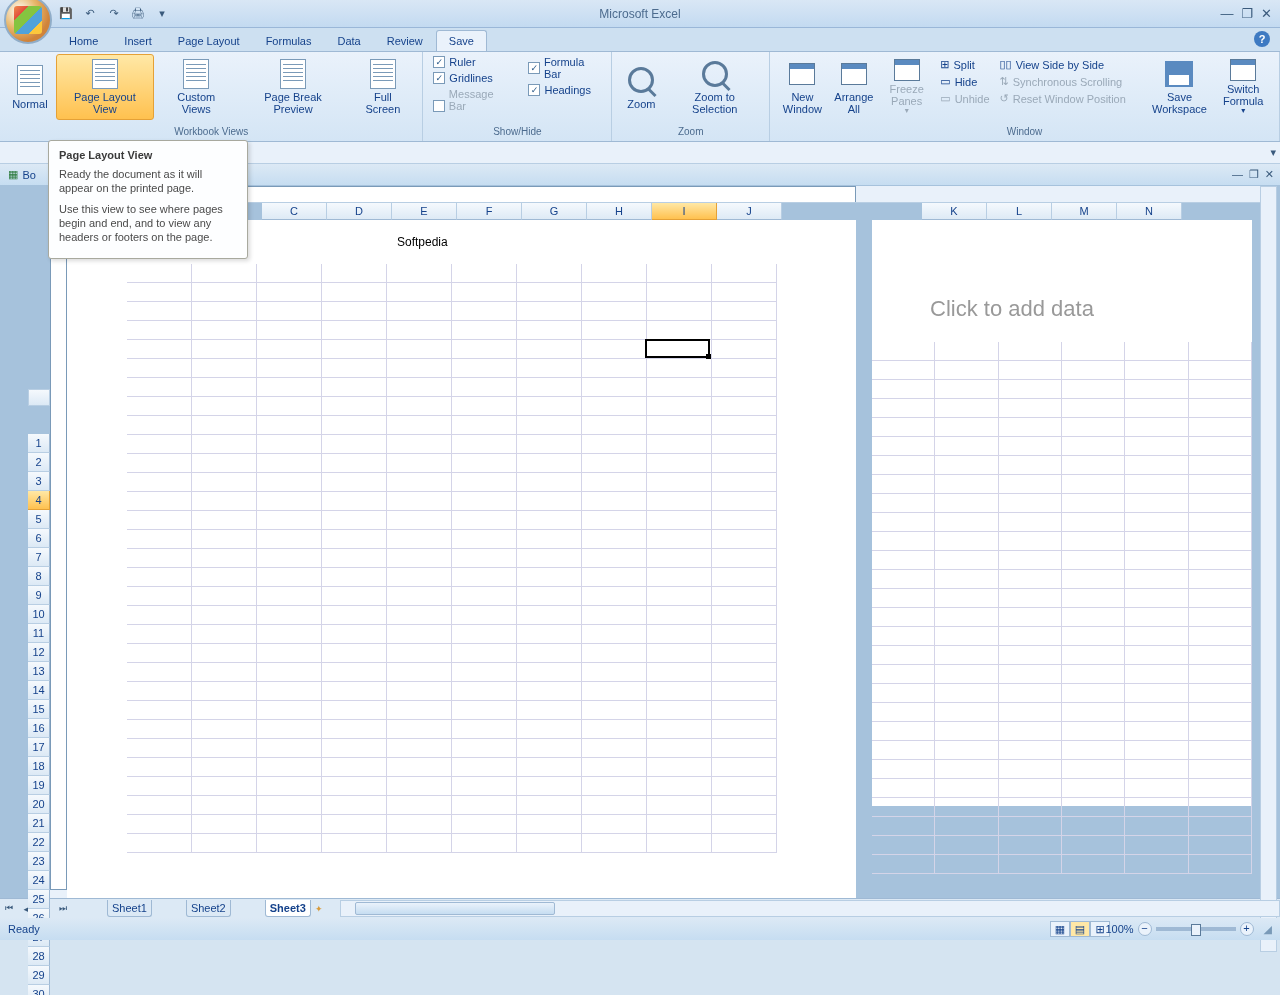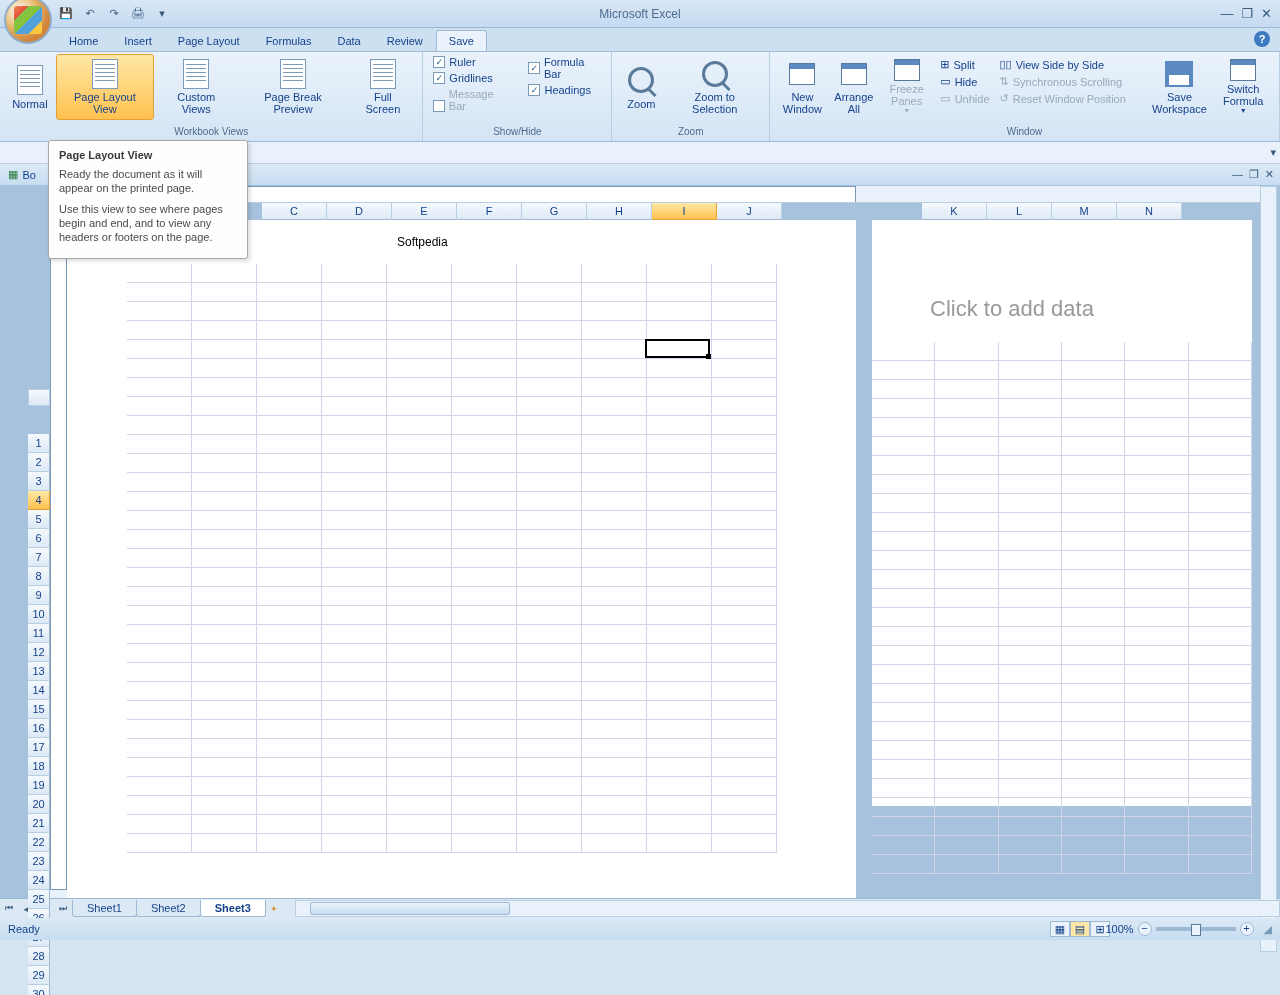--- a/index.html
+++ b/index.html
@@ -59,21 +59,21 @@
 .grid{position:absolute;left:60px;top:44px;width:650px;}
 .cell-row{display:flex;}
 .cell{width:65px;height:19px;border-right:1px solid #d4d4e8;border-bottom:1px solid #d4d4e8;}
 .active-cell{position:absolute;border:2px solid #000;background:#fff;pointer-events:none;}
 .active-cell::after{content:"";position:absolute;right:-3px;bottom:-3px;width:5px;height:5px;background:#000;}
 .page2{position:absolute;left:805px;top:17px;width:380px;height:586px;background:#fff;}
 .page2 .placeholder{color:#999;font-size:22px;padding:76px 0 0 58px;}
 .page2-grid{position:absolute;left:0;top:122px;right:0;}
 .sheet-tabs{height:20px;background:#dce9f5;display:flex;align-items:center;border-top:1px solid #9fb9d4;}
 .nav-btn{width:18px;height:17px;display:flex;align-items:center;justify-content:center;color:#3a5a7c;cursor:pointer;font-size:9px;}
-.sheet-tab{padding:2px 14px;background:#dce9f5;border:1px solid #9fb9d4;border-top:none;color:#15428b;cursor:pointer;border-radius:0 0 3px 3px;margin-right:-1px;}
+.sheet-tab{padding:2px 4px;background:#dce9f5;border:1px solid #9fb9d4;border-top:none;color:#15428b;cursor:pointer;border-radius:0 0 3px 3px;margin-right:-1px;margin-left:35px;}
 .sheet-tab.active{background:#fff;font-weight:bold;}
 .hscroll{flex:1;height:17px;margin-left:12px;background:#e9f1fa;border:1px solid #b8cee3;position:relative;}
 .hscroll-thumb{position:absolute;left:14px;top:1px;height:13px;width:200px;background:linear-gradient(#eaf2fb,#c6ddf1);border:1px solid #9fb9d4;border-radius:2px;}
 .vscroll{position:absolute;right:3px;top:186px;width:17px;bottom:43px;background:#e9f1fa;border:1px solid #b8cee3;}
 .statusbar{height:22px;background:linear-gradient(#dce9f5,#c6ddf1);display:flex;align-items:center;padding:0 8px;color:#15428b;position:relative;}
 .view-btns{position:absolute;right:170px;display:flex;gap:0;}
 .vb{width:20px;height:16px;border:1px solid #9fb9d4;background:#eaf2fb;cursor:pointer;display:flex;align-items:center;justify-content:center;}
 .vb.active{background:#ffe8a6;}
 .zoom-ctrl{position:absolute;right:8px;display:flex;align-items:center;gap:4px;}
 .zoom-slider{width:80px;height:4px;background:#9fb9d4;position:relative;}

